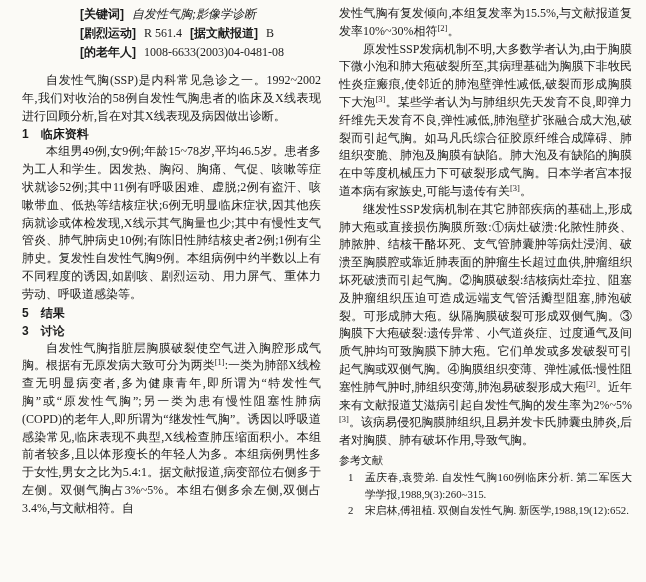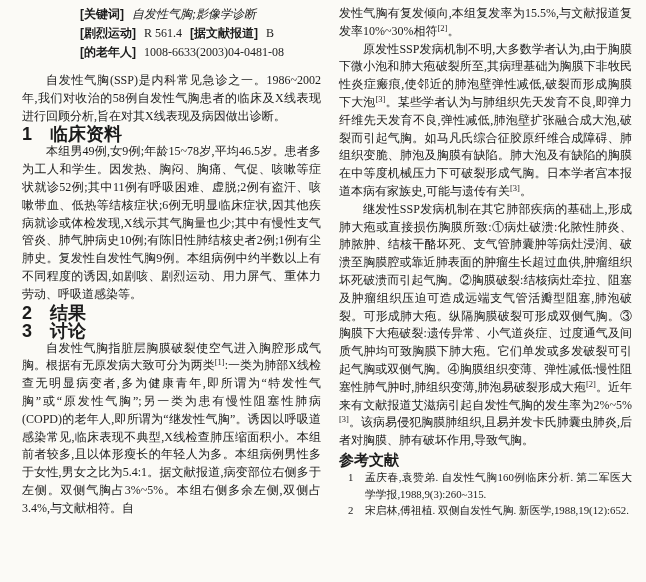--- a/index.html
+++ b/index.html
@@ -37,31 +37,31 @@
   }
   .meta-sep { display: inline-block; width: 8px; }
   .kw-value { font-style: italic; }
 
   .para { text-indent: 2em; margin: 0; }
   .para.no-indent { text-indent: 0; }
 
   .heading {
     font-family: "Liberation Sans", "DejaVu Sans", sans-serif;
     font-weight: bold;
-    font-size: 18px;
+    font-size: 12px;
     line-height: 18px;
     margin: 0;
   }
 
   sup { font-size: 8.5px; line-height: 0; vertical-align: 4px; }
 
   .refs-heading {
     font-family: "Liberation Sans", "DejaVu Sans", sans-serif;
-    font-weight: bold;
-    font-size: 15px;
+    font-weight: normal;
+    font-size: 11px;
     line-height: 18px;
     margin-top: 1px;
   }
   .ref {
     display: flex;
     font-size: 10.8px;
     line-height: 16.6px;
     padding-left: 9px;
   }
   .ref-num { width: 17px; flex: none; }
@@ -79,26 +79,26 @@
         <span class="meta-label">[关键词]</span><span class="meta-sep"></span><span class="kw-value">自发性气胸;影像学诊断</span>
       </div>
       <div>
         <span class="meta-label">[剧烈运动]</span><span class="meta-sep"></span><span>R 561.4</span><span class="meta-sep"></span><span class="meta-label">[据文献报道]</span><span class="meta-sep"></span><span>B</span>
       </div>
       <div>
         <span class="meta-label">[的老年人]</span><span class="meta-sep"></span><span>1008-6633(2003)04-0481-08</span>
       </div>
     </div>
 
-    <p class="para">自发性气胸(SSP)是内科常见急诊之一。1986~2002年,我们对收治的58例自发性气胸患者的临床及X线表现进行回顾分析,旨在对其X线表现及病因做出诊断。</p>
+    <p class="para">自发性气胸(SSP)是内科常见急诊之一。1992~2002年,我们对收治的58例自发性气胸患者的临床及X线表现进行回顾分析,旨在对其X线表现及病因做出诊断。</p>
 
     <div class="heading">1　临床资料</div>
     <p class="para">本组男49例,女9例;年龄15~78岁,平均46.5岁。患者多为工人和学生。因发热、胸闷、胸痛、气促、咳嗽等症状就诊52例;其中11例有呼吸困难、虚脱;2例有盗汗、咳嗽带血、低热等结核症状;6例无明显临床症状,因其他疾病就诊或体检发现,X线示其气胸量也少;其中有慢性支气管炎、肺气肿病史10例;有陈旧性肺结核史者2例;1例有尘肺史。复发性自发性气胸9例。本组病例中约半数以上有不同程度的诱因,如剧咳、剧烈运动、用力屏气、重体力劳动、呼吸道感染等。</p>
 
-    <div class="heading">2　结果</div>
+    <div class="heading">5　结果</div>
 
     <div class="heading">3　讨论</div>
     <p class="para">自发性气胸指脏层胸膜破裂使空气进入胸腔形成气胸。根据有无原发病大致可分为两类<sup>[1]</sup>:一类为肺部X线检查无明显病变者,多为健康青年,即所谓为“特发性气胸”或“原发性气胸”;另一类为患有慢性阻塞性肺病(COPD)的老年人,即所谓为“继发性气胸”。诱因以呼吸道感染常见,临床表现不典型,X线检查肺压缩面积小。本组前者较多,且以体形瘦长的年轻人为多。本组病例男性多于女性,男女之比为5.4:1。据文献报道,病变部位右侧多于左侧。双侧气胸占3%~5%。本组右侧多余左侧,双侧占3.4%,与文献相符。自</p>
 
   </div>
 
   <div class="col col-right">
 
     <p class="para no-indent">发性气胸有复发倾向,本组复发率为15.5%,与文献报道复发率10%~30%相符<sup>[2]</sup>。</p>
     <p class="para">原发性SSP发病机制不明,大多数学者认为,由于胸膜下微小泡和肺大疱破裂所至,其病理基础为胸膜下非牧民性炎症瘢痕,使邻近的肺泡壁弹性减低,破裂而形成胸膜下大泡<sup>[3]</sup>。某些学者认为与肺组织先天发育不良,即弹力纤维先天发育不良,弹性减低,肺泡壁扩张融合成大泡,破裂而引起气胸。如马凡氏综合征胶原纤维合成障碍、肺组织变脆、肺泡及胸膜有缺陷。肺大泡及有缺陷的胸膜在中等度机械压力下可破裂形成气胸。日本学者宫本报道本病有家族史,可能与遗传有关<sup>[3]</sup>。</p>

